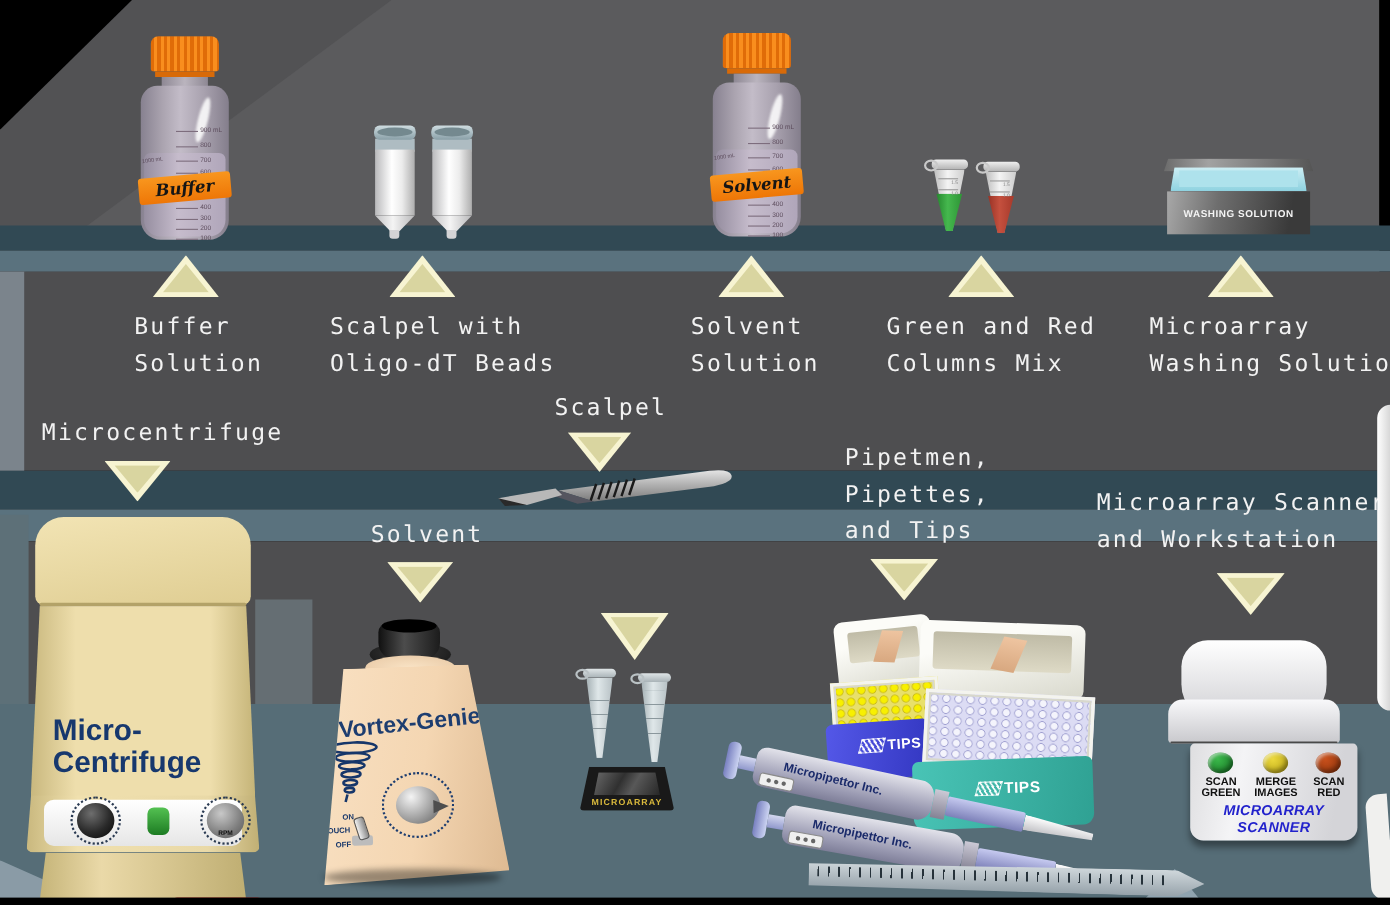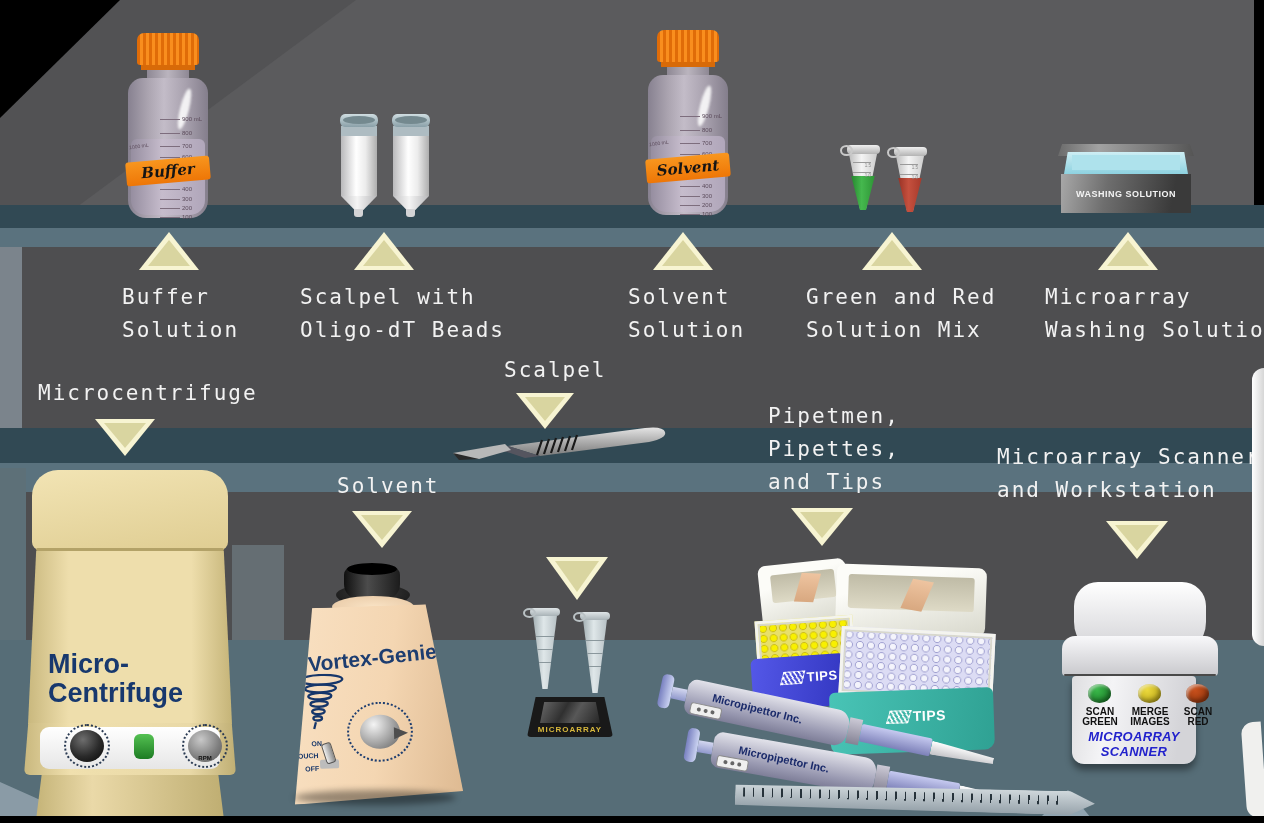--- a/index.html
+++ b/index.html
@@ -224,21 +224,21 @@
      background:linear-gradient(#d0d8dc,#96a2aa);}
   .ruler:after{content:"";position:absolute;left:8px;right:34px;top:5px;height:9px;
      background:repeating-linear-gradient(90deg,#26323a 0 1.5px,transparent 1.5px 9.5px);}
   
   .scanner{position:absolute;left:1062px;top:578px;width:156px;height:192px;}
   .sc-top{position:absolute;left:12px;top:4px;width:132px;height:74px;border-radius:24px 24px 34px 34px;
      background:linear-gradient(#ffffff,#cfcfd3);}
   .sc-mid{position:absolute;left:0;top:58px;width:156px;height:40px;border-radius:13px 13px 4px 4px;
      background:linear-gradient(#f8f8fa,#c8c8cc);}
   .sc-seam{position:absolute;left:2px;top:96px;width:152px;height:2px;border-radius:2px;background:#4a4a4a;}
-  .sc-front{position:absolute;left:10px;top:98px;width:124px;height:88px;border-radius:4px 4px 12px 12px;
+  .sc-front{position:absolute;left:20px;top:98px;width:152px;height:88px;border-radius:4px 4px 12px 12px;
      background:linear-gradient(100deg,#dedee0,#f4f4f6 30%,#d4d4d8 85%);
      box-shadow:0 6px 7px rgba(0,0,0,.4);}
   .sc-btn{position:absolute;top:8px;width:23px;height:19px;border-radius:50%;
      box-shadow:inset -2px -3px 4px rgba(0,0,0,.35),inset 2px 2px 3px rgba(255,255,255,.5);}
   .sc-lbl{position:absolute;top:31px;width:48px;text-align:center;
      font:bold 10px "Liberation Sans",sans-serif;line-height:10px;color:#101010;}
   .sc-name{position:absolute;bottom:5px;width:100%;text-align:center;
      font:italic bold 13px "Liberation Sans",sans-serif;color:#2222cc;letter-spacing:.3px;}
   .monitor{position:absolute;left:1252px;top:368px;width:12px;height:278px;border-radius:12px 0 0 12px;
      background:linear-gradient(90deg,#ffffff,#d6d6d6);}
@@ -415,21 +415,21 @@
   <div class="lbl" style="left:300px;top:281px;">
     <div>Scalpel with</div>
     <div>Oligo-dT Beads</div>
   </div>
   <div class="lbl" style="left:628px;top:281px;">
     <div>Solvent</div>
     <div>Solution</div>
   </div>
   <div class="lbl" style="left:806px;top:281px;">
     <div>Green and Red</div>
-    <div>Solution Mix</div>
+    <div>Columns Mix</div>
   </div>
   <div class="lbl" style="left:1045px;top:281px;">
     <div>Microarray</div>
     <div>Washing Solution</div>
   </div>
   <div class="lbl" style="left:38px;top:377px;">Microcentrifuge</div>
   <div class="lbl" style="left:504px;top:354px;">Scalpel</div>
   <div class="lbl" style="left:337px;top:470px;">Solvent</div>
   <div class="lbl" style="left:768px;top:400px;">
     <div>Pipetmen,</div>

